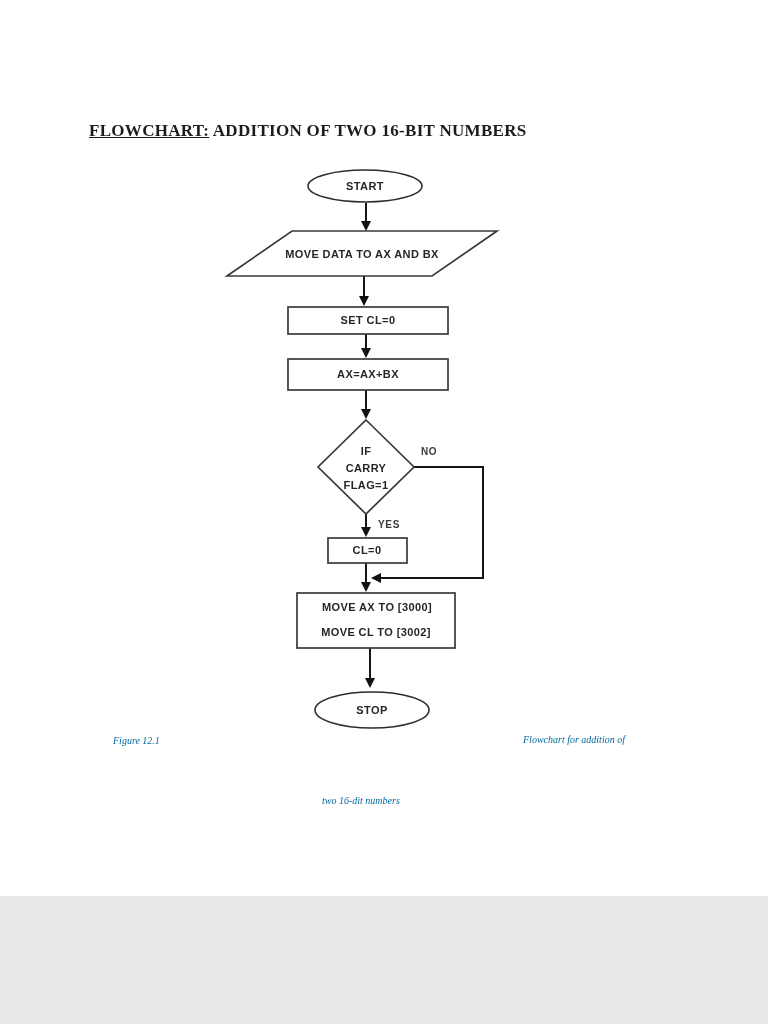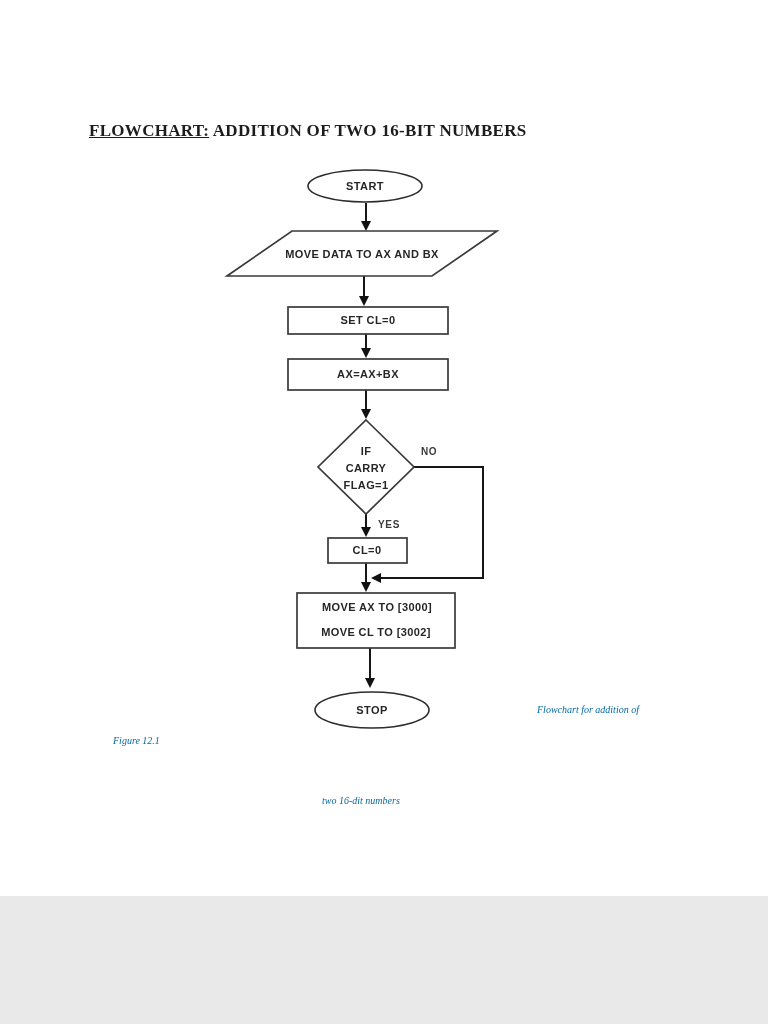--- a/index.html
+++ b/index.html
@@ -105,16 +105,16 @@
       <text class="nl" x="376" y="636">MOVE CL TO [3002]</text>
     </g>
 
     <g>
       <ellipse class="oval" cx="372" cy="710" rx="57" ry="18"></ellipse>
       <text class="nl" x="372" y="714">STOP</text>
     </g>
   </svg>
 
   <div class="cap" style="left:113px; top:735px;">Figure 12.1</div>
-  <div class="cap" style="left:523px; top:704px;margin-left:14px;">Flowchart for addition of</div>
+  <div class="cap" style="left:523px; top:734px;">Flowchart for addition of</div>
   <div class="cap" style="left:322px; top:751px;margin-top:44px;">two 16-dit numbers</div>
 
 </div>
 
 </body></html>

